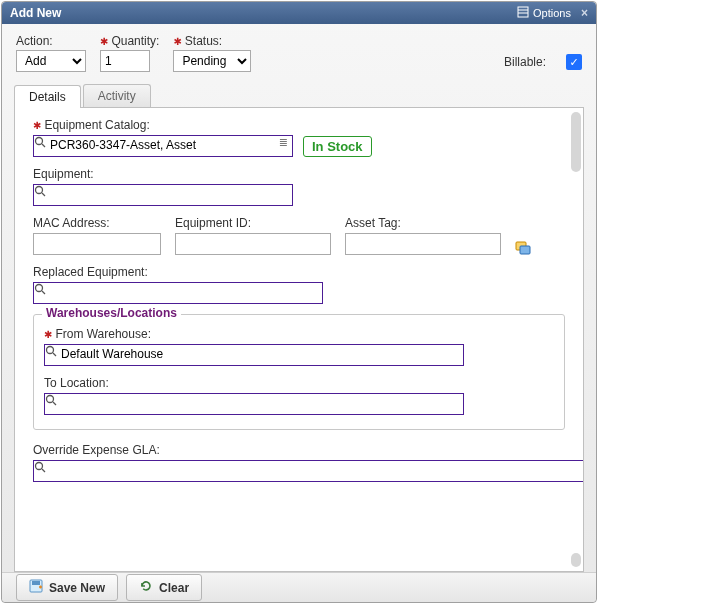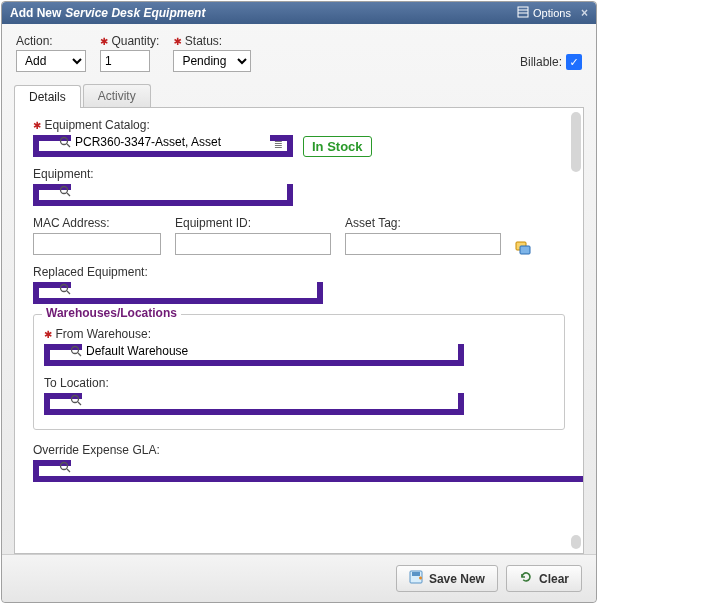--- a/index.html
+++ b/index.html
@@ -66,21 +66,21 @@
   background: #fff;
   height: 22px;
 }
 select.action { width: 70px; }
 input.qty { width: 50px; }
 select.status { width: 78px; }
 .billable-wrap {
   margin-left: auto;
   display: flex;
   align-items: center;
-  gap: 4px;
+  gap: 20px;
   padding-bottom: 2px;
 }
 .billable-check {
   width: 16px;
   height: 16px;
   background: #1e6fff;
   border-radius: 2px;
   display: flex;
   align-items: center;
   justify-content: center;
@@ -140,25 +140,25 @@
   bottom: 4px;
   width: 10px;
   height: 14px;
   background: #d6d6d6;
   border-radius: 5px;
 }
 .form-row { margin-bottom: 10px; }
 .form-row .label { display: block; margin-bottom: 3px; }
 .lookup {
   display: flex;
-  align-items: flex-end;
-  border: 6px solid #4c1d95;
+  align-items: flex-start;
+  border: 1px solid #4c1d95;
   background: #fff;
   height: 22px;
-  padding-left: 20px;
+  padding-left: 0;
 }
 .lookup svg { width: 12px; height: 12px; flex-shrink: 0; }
 .lookup input {
   border: none;
   outline: none;
   flex: 1;
   height: 18px;
   padding-left: 4px;
 }
 .lookup .end-icon {
@@ -192,23 +192,22 @@
   top: -9px;
   left: 8px;
   background: #fff;
   font-weight: bold;
   padding: 0 4px;
   color: #701a75;
 }
 .fieldset .lookup { width: 420px; }
 .override .lookup { width: 560px; }
 .footer {
-  padding: 10px 14px;
-  display: flex;
-  justify-content: flex-end;
+  padding: 1px 14px;
+  display: flex;
   gap: 8px;
   background: linear-gradient(#f4f4f4, #e6e6e6);
   border-top: 1px solid #cfcfcf;
   border-radius: 0 0 4px 4px;
 }
 .btn {
   display: flex;
   align-items: center;
   gap: 6px;
   padding: 4px 12px;
@@ -224,21 +223,20 @@
 .w260 { width: 260px; }
 .w290 { width: 290px; }
 </style>
 </head>
 <body>
 
 <div class="window">
 
   <div class="titlebar">
     <span class="title-normal">Add New</span>
-    <span class="title-italic">Service Desk Equipment</span>
     <span class="spacer"></span>
     <span class="options">
       <span class="options-icon">
         <svg viewBox="0 0 12 12">
             <rect x="1" y="1" width="10" height="10" fill="none" stroke="#fff"></rect>
             <line x1="1" y1="4" x2="11" y2="4" stroke="#fff"></line>
             <line x1="1" y1="7" x2="11" y2="7" stroke="#fff"></line>
           </svg>
       </span>
       <span>Options</span>

